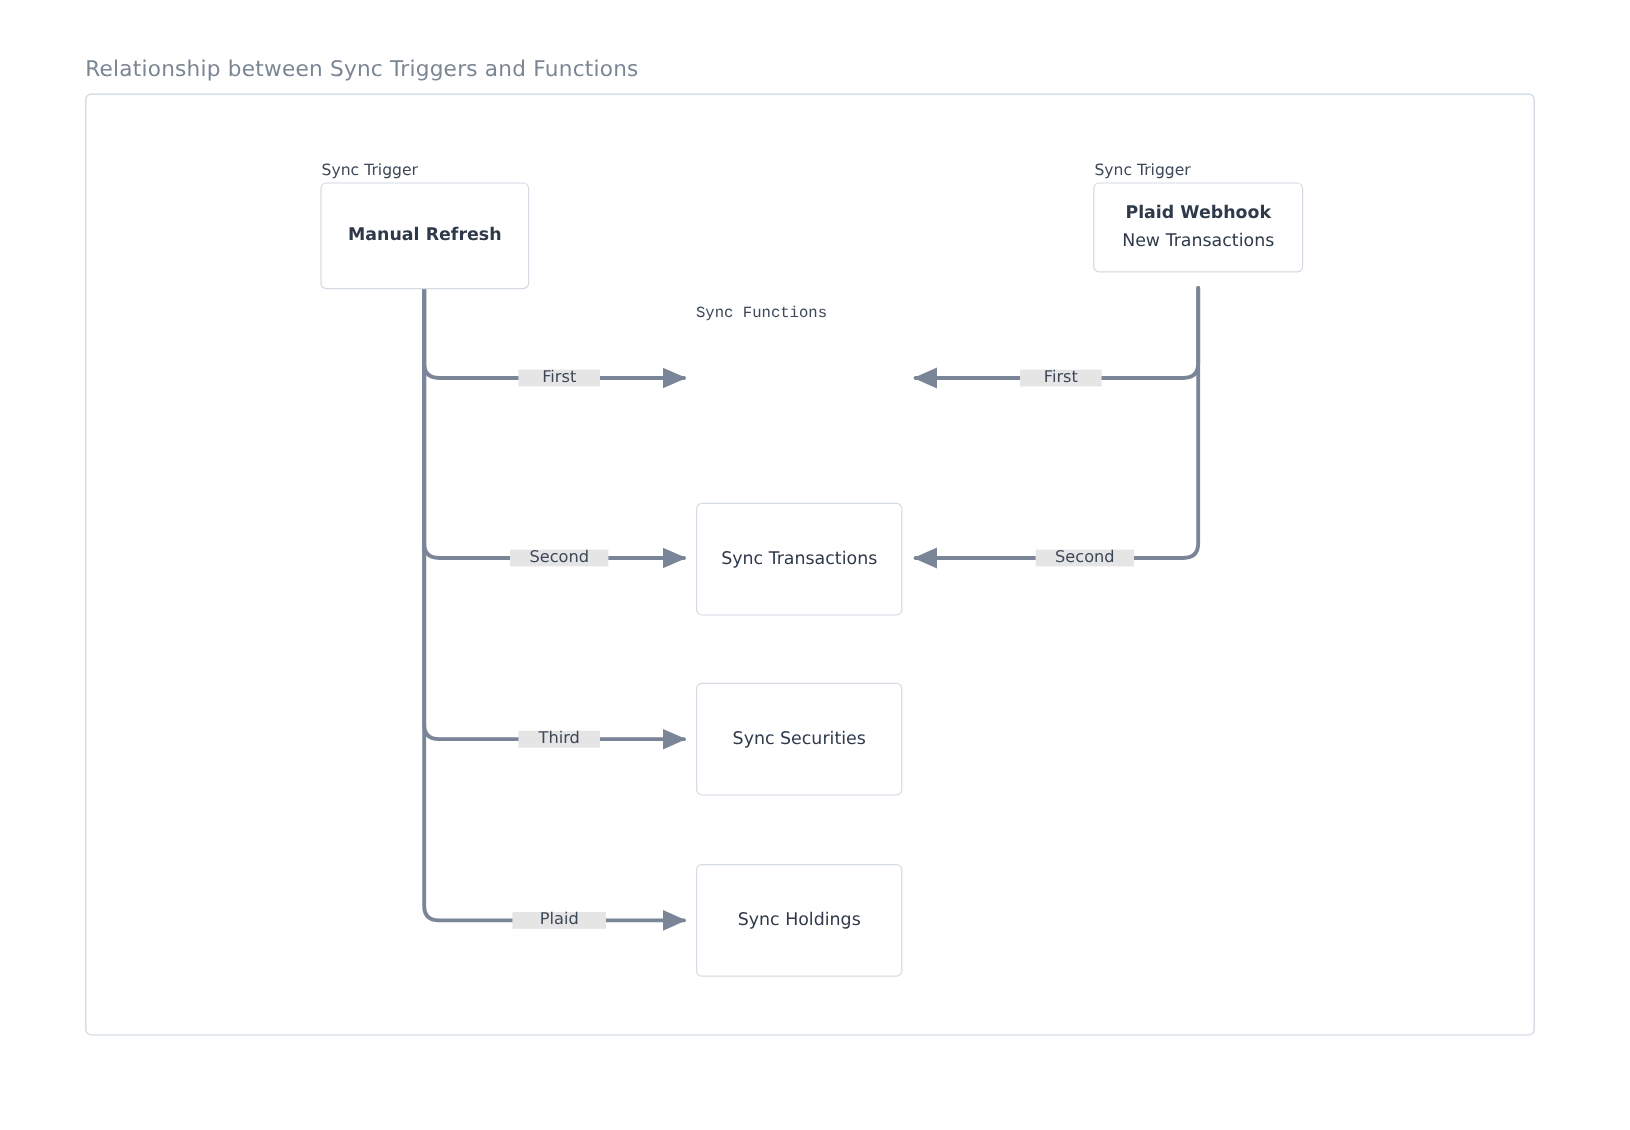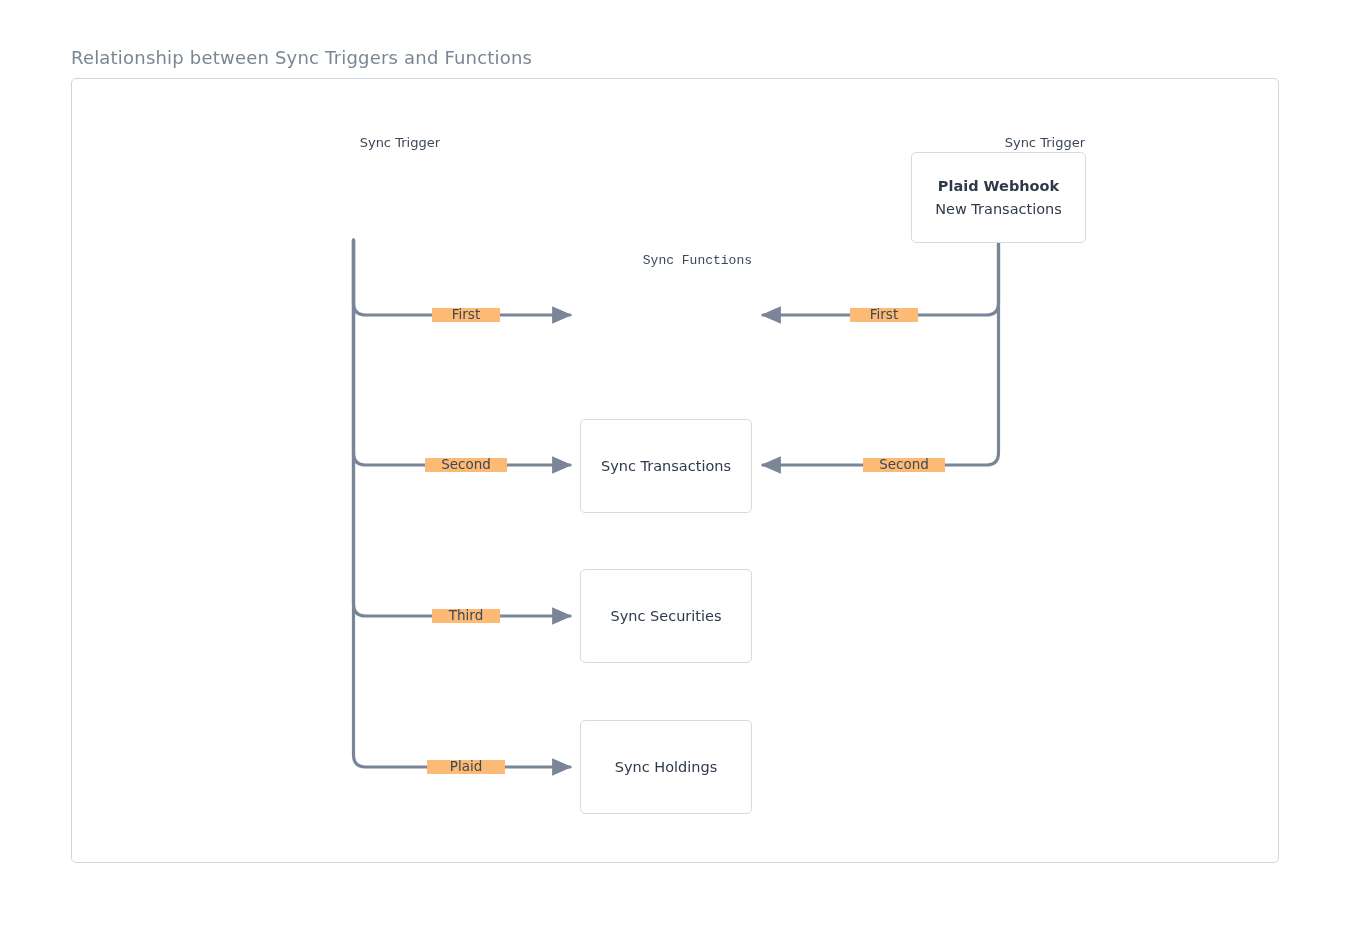--- a/index.html
+++ b/index.html
@@ -66,27 +66,27 @@
     white-space: nowrap;
   }
   .node-line.strong {
     font-weight: 700;
   }
   .cluster-label {
     position: absolute;
     font-size: 13px;
     color: #3c4858;
     white-space: nowrap;
-    text-align: right;
+    text-align: left;
   }
   .edge-label {
     position: absolute;
     font-size: 13.5px;
     color: #3c4858;
-    background: #fdba74;
+    background: #e5e5e5;
     padding: 0 4px;
     white-space: nowrap;
     text-align: center;
     line-height: 1;
   }
 </style>
 </head>
 <body>
 
 <div id="page">
@@ -120,22 +120,25 @@
     </g>
     <g>
       <path d="M 998.5 240 L 998.5 453 Q 998.5 465 986 465 L 763 465" fill="none" stroke="#7a8598" stroke-width="3.2" stroke-linecap="round" marker-end="url(#arrow-right)"></path>
     </g>
   </svg>
 
   <div class="cluster-label" style="left:268px; top:135px; width:172px;">Sync Trigger</div>
   <div class="cluster-label" style="left:912px; top:135px; width:173px;">Sync Trigger</div>
   <div class="cluster-label" style="left:580px; top:253px; width:172px;font-family:Liberation Mono, monospace;">Sync Functions</div>
 
+  <div class="node" style="left:267px; top:152px; width:174px; height:89px;">
+    <div class="node-line strong">Manual Refresh</div>
+  </div>
 
-  <div class="node" style="left:911px; top:152px; width:175px; height:91px;">
+  <div class="node" style="left:911px; top:152px; width:175px; height:75px;">
     <div class="node-line strong">Plaid Webhook</div>
     <div class="node-line">New Transactions</div>
   </div>
 
 
   <div class="node" style="left:580px; top:419px; width:172px; height:94px;">
     <div class="node-line">Sync Transactions</div>
   </div>
 
   <div class="node" style="left:580px; top:569px; width:172px; height:94px;">

